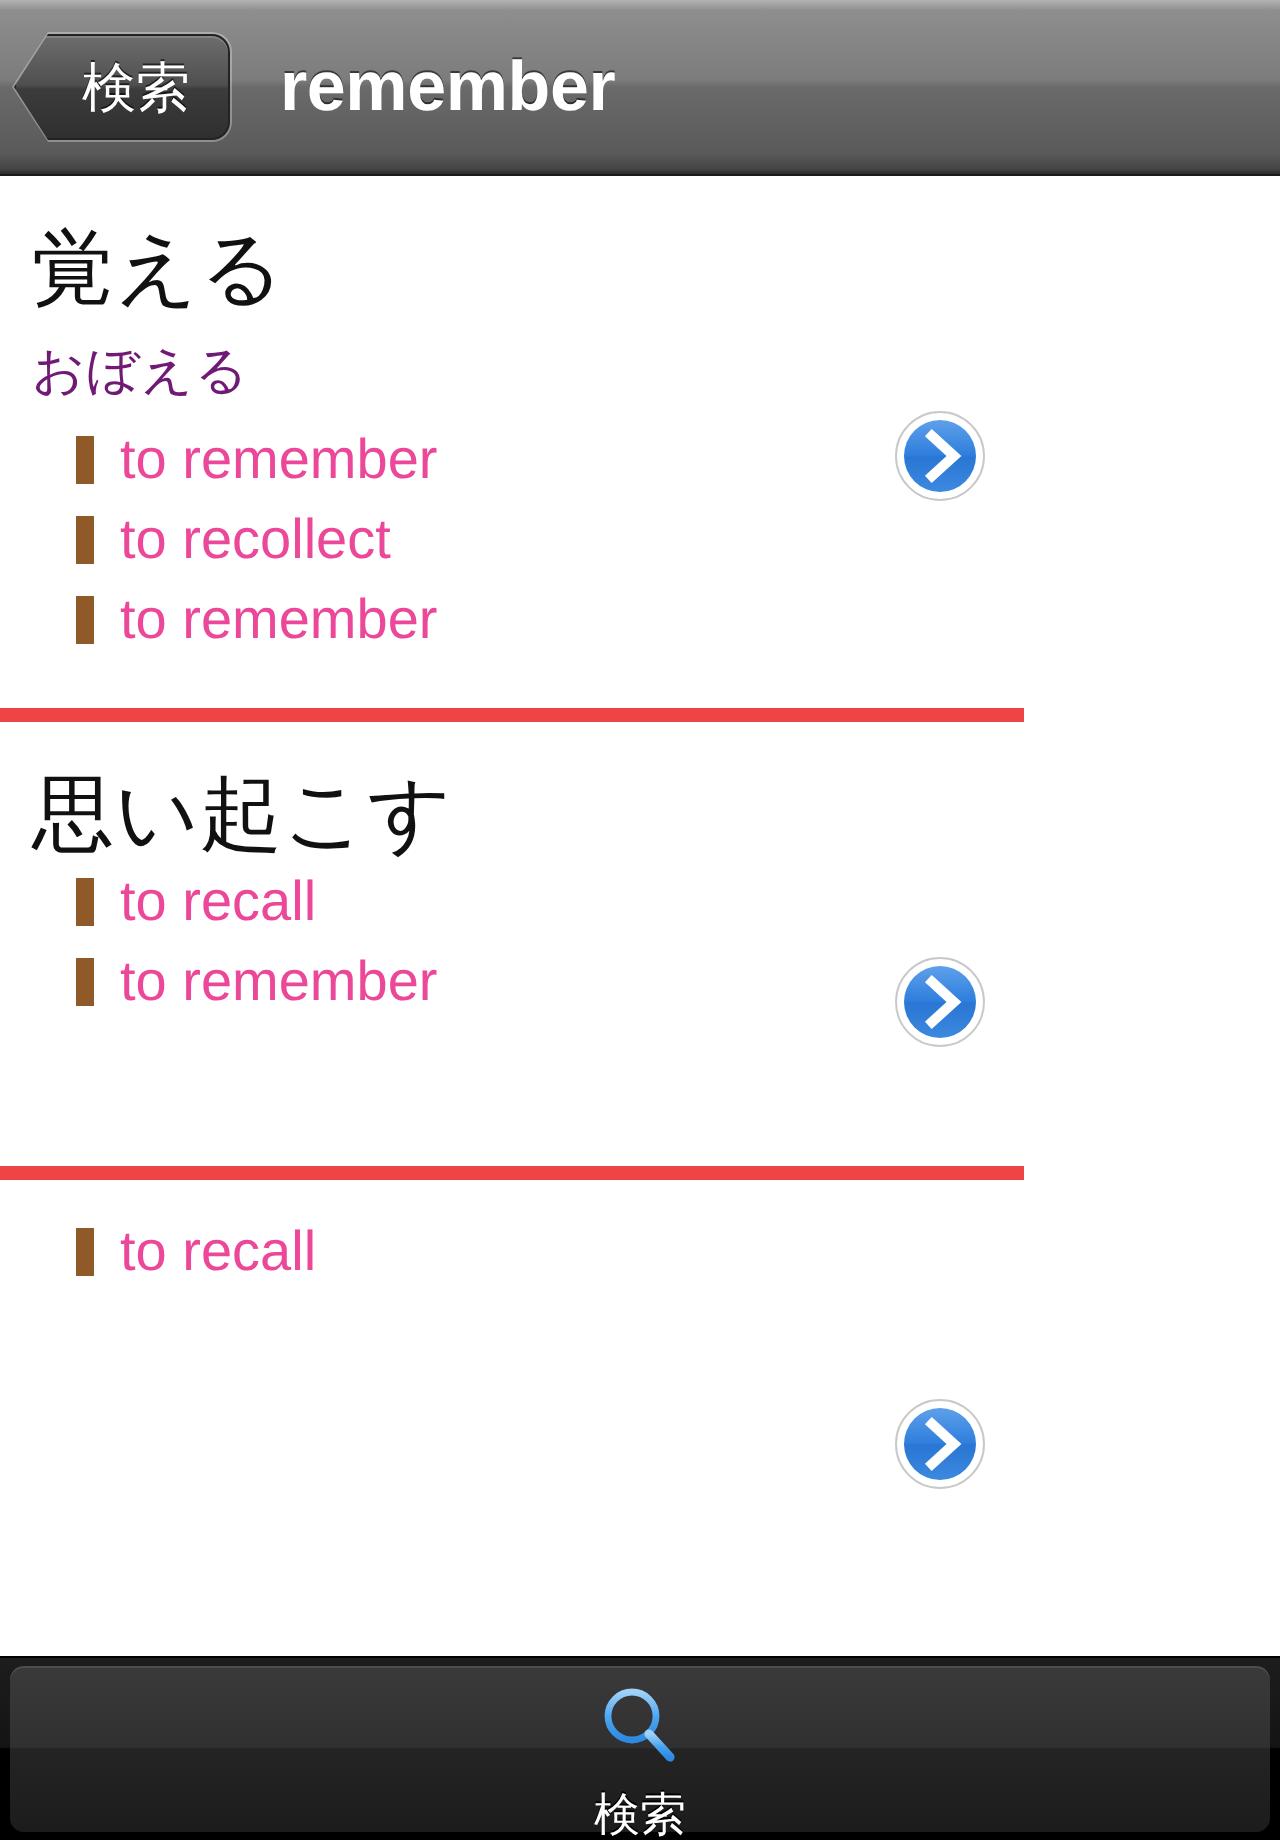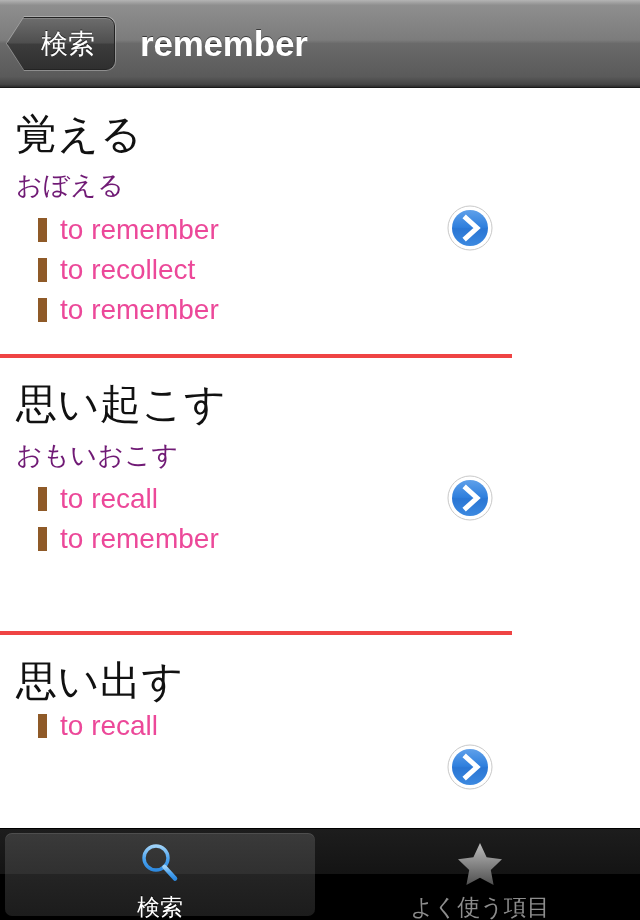--- a/index.html
+++ b/index.html
@@ -58,21 +58,21 @@
     background:rgba(255,255,255,.30);
     border-radius:7px 10px 10px 7px;
   }
 
   
   #content {
     position:absolute; top:88px; left:0; width:640px; height:740px;
     background:#ffffff; overflow:hidden;
   }
   .entry { position:relative; width:512px; padding:22px 0 18px 0; }
-  .entry + .entry { border-top:4px solid #ef4444; }
+  .entry + .entry { border-top:7px solid #ef4444; }
 
   .entry-word {
     font-size:41px; color:#111111; line-height:1.18;
     margin:0 0 6px 16px; letter-spacing:0.5px;
   }
   .entry-reading {
     font-size:26px; color:#701a75; line-height:1.2;
     margin:12px 0 14px 16px; letter-spacing:0.5px;
   }
   .gloss-list { list-style:none; margin:0; padding:0; }
@@ -162,21 +162,20 @@
           </linearGradient>
         </defs>
         <circle cx="24" cy="24" r="18" fill="url(#dg1)"></circle>
         <path d="M20 14 L31 24 L20 34" fill="none" stroke="#ffffff" stroke-width="5" stroke-linecap="square" stroke-linejoin="miter"></path>
       </svg>
     </div>
   </div>
 
   <div class="entry">
     <div class="entry-word">思い起こす</div>
-    <div class="entry-reading">おもいおこす</div>
     <ul class="gloss-list">
       <li class="gloss">
         <span class="bullet"></span>
         <span>to recall</span>
       </li>
       <li class="gloss">
         <span class="bullet"></span>
         <span>to remember</span>
       </li>
     </ul>
@@ -185,21 +184,20 @@
       <svg viewBox="0 0 48 48">
         <circle cx="24" cy="24" r="22" fill="#ffffff"></circle>
         <circle cx="24" cy="24" r="22" fill="none" stroke="#c9c9c9" stroke-width="1"></circle>
         <circle cx="24" cy="24" r="18" fill="url(#dg1)"></circle>
         <path d="M20 14 L31 24 L20 34" fill="none" stroke="#ffffff" stroke-width="5" stroke-linecap="square" stroke-linejoin="miter"></path>
       </svg>
     </div>
   </div>
 
   <div class="entry">
-    <div class="entry-word">思い出す</div>
     <ul class="gloss-list">
       <li class="gloss">
         <span class="bullet"></span>
         <span>to recall</span>
       </li>
     </ul>
     <div class="disclosure" style="top:108px">
       <svg viewBox="0 0 48 48">
         <circle cx="24" cy="24" r="22" fill="#ffffff"></circle>
         <circle cx="24" cy="24" r="22" fill="none" stroke="#c9c9c9" stroke-width="1"></circle>
@@ -224,28 +222,14 @@
           </linearGradient>
         </defs>
         <circle cx="20" cy="19" r="12" fill="none" stroke="url(#sg)" stroke-width="3.4"></circle>
         <line x1="28.5" y1="28" x2="39" y2="39.5" stroke="url(#sg)" stroke-width="4.6" stroke-linecap="round"></line>
       </svg>
     </span>
     <span class="tab-label">検索</span>
   </div>
 
 
-  <div class="tab">
-    <span class="tab-icon">
-      <svg width="52" height="48" viewBox="0 0 52 48">
-        <defs>
-          <linearGradient id="stg" x1="0" y1="0" x2="0" y2="1">
-            <stop offset="0%" stop-color="#bdbdbd"></stop>
-            <stop offset="100%" stop-color="#4f4f4f"></stop>
-          </linearGradient>
-        </defs>
-        <path d="M26 4 L32.6 18.2 L48 20.2 L36.8 31 L39.6 46 L26 38.7 L12.4 46 L15.2 31 L4 20.2 L19.4 18.2 Z" fill="url(#stg)"></path>
-      </svg>
-    </span>
-    <span class="tab-label">よく使う項目</span>
-  </div>
 
 </div>
 
 </body></html>

